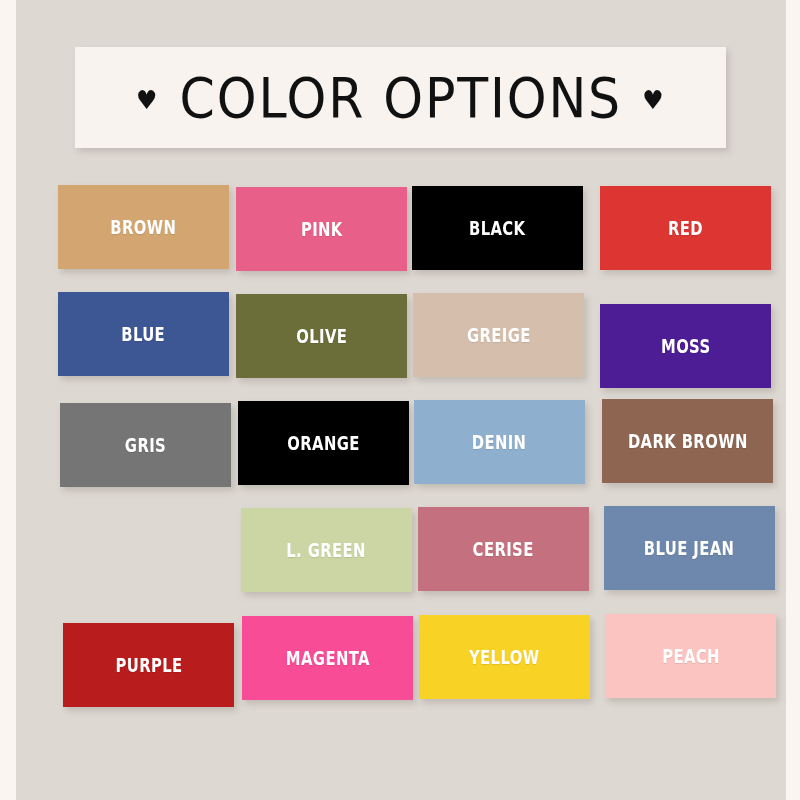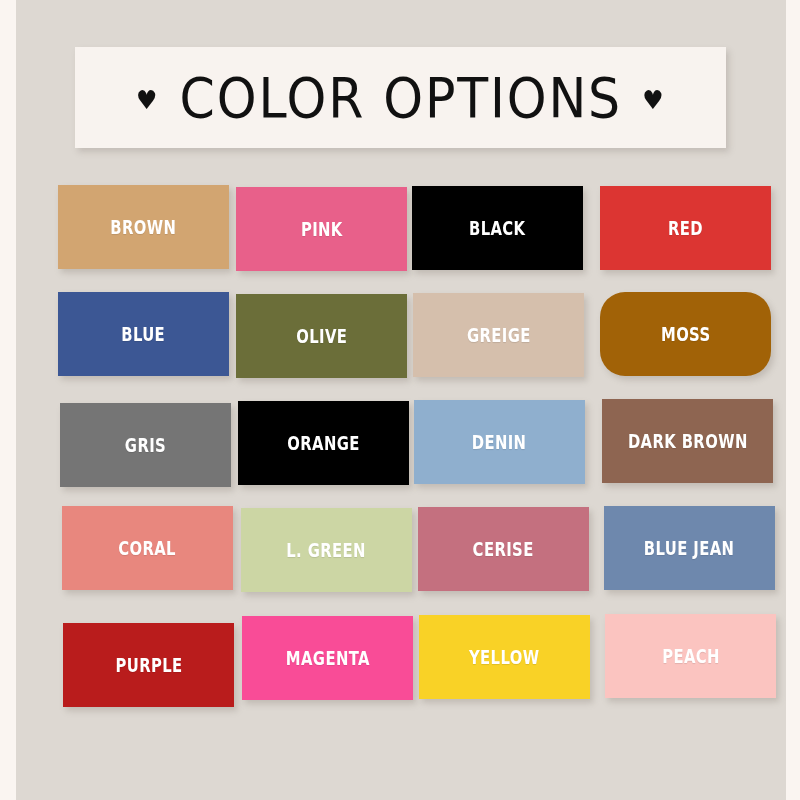--- a/index.html
+++ b/index.html
@@ -134,42 +134,39 @@
       <div class="grid-row">
         <div class="swatch" style="left: 58px; top: 0px; background: rgb(60, 87, 148);">
           <span class="swatch-label">BLUE</span>
         </div>
         <div class="swatch" style="left: 236px; top: 2px; background: rgb(107, 110, 57);">
           <span class="swatch-label">OLIVE</span>
         </div>
         <div class="swatch" style="left: 413px; top: 1px; background: rgb(213, 191, 172);">
           <span class="swatch-label">GREIGE</span>
         </div>
-        <div class="swatch" style="left: 600px; top: 0px; background: #a16207; border-radius: 25px;">
+        <div class="swatch" style="left: 600px; top: 12px; background: #4c1d95;">
           <span class="swatch-label">MOSS</span>
         </div>
       </div>
       <div class="grid-row">
         <div class="swatch" style="left: 60px; top: 4px; background: rgb(117, 117, 117);">
           <span class="swatch-label">GRIS</span>
         </div>
         <div class="swatch" style="left: 238px; top: 2px; background: #000000;">
           <span class="swatch-label">ORANGE</span>
         </div>
         <div class="swatch" style="left: 414px; top: 1px; background: rgb(143, 175, 206); text-align: center;">
           <span class="swatch-label">DENIN</span>
         </div>
         <div class="swatch" style="left: 602px; top: 0px; background: rgb(142, 101, 81);">
           <span class="swatch-label">DARK BROWN</span>
         </div>
       </div>
       <div class="grid-row">
-        <div class="swatch" style="left: 62px; top: 0px; background: rgb(232, 135, 126);">
-          <span class="swatch-label">CORAL</span>
-        </div>
         <div class="swatch" style="left: 241px; top: 2px; background: rgb(204, 214, 164);">
           <span class="swatch-label">L. GREEN</span>
         </div>
         <div class="swatch" style="left: 418px; top: 1px; background: rgb(196, 112, 127);">
           <span class="swatch-label">CERISE</span>
         </div>
         <div class="swatch" style="left: 604px; top: 0px; background: rgb(110, 136, 173);">
           <span class="swatch-label">BLUE JEAN</span>
         </div>
       </div>

